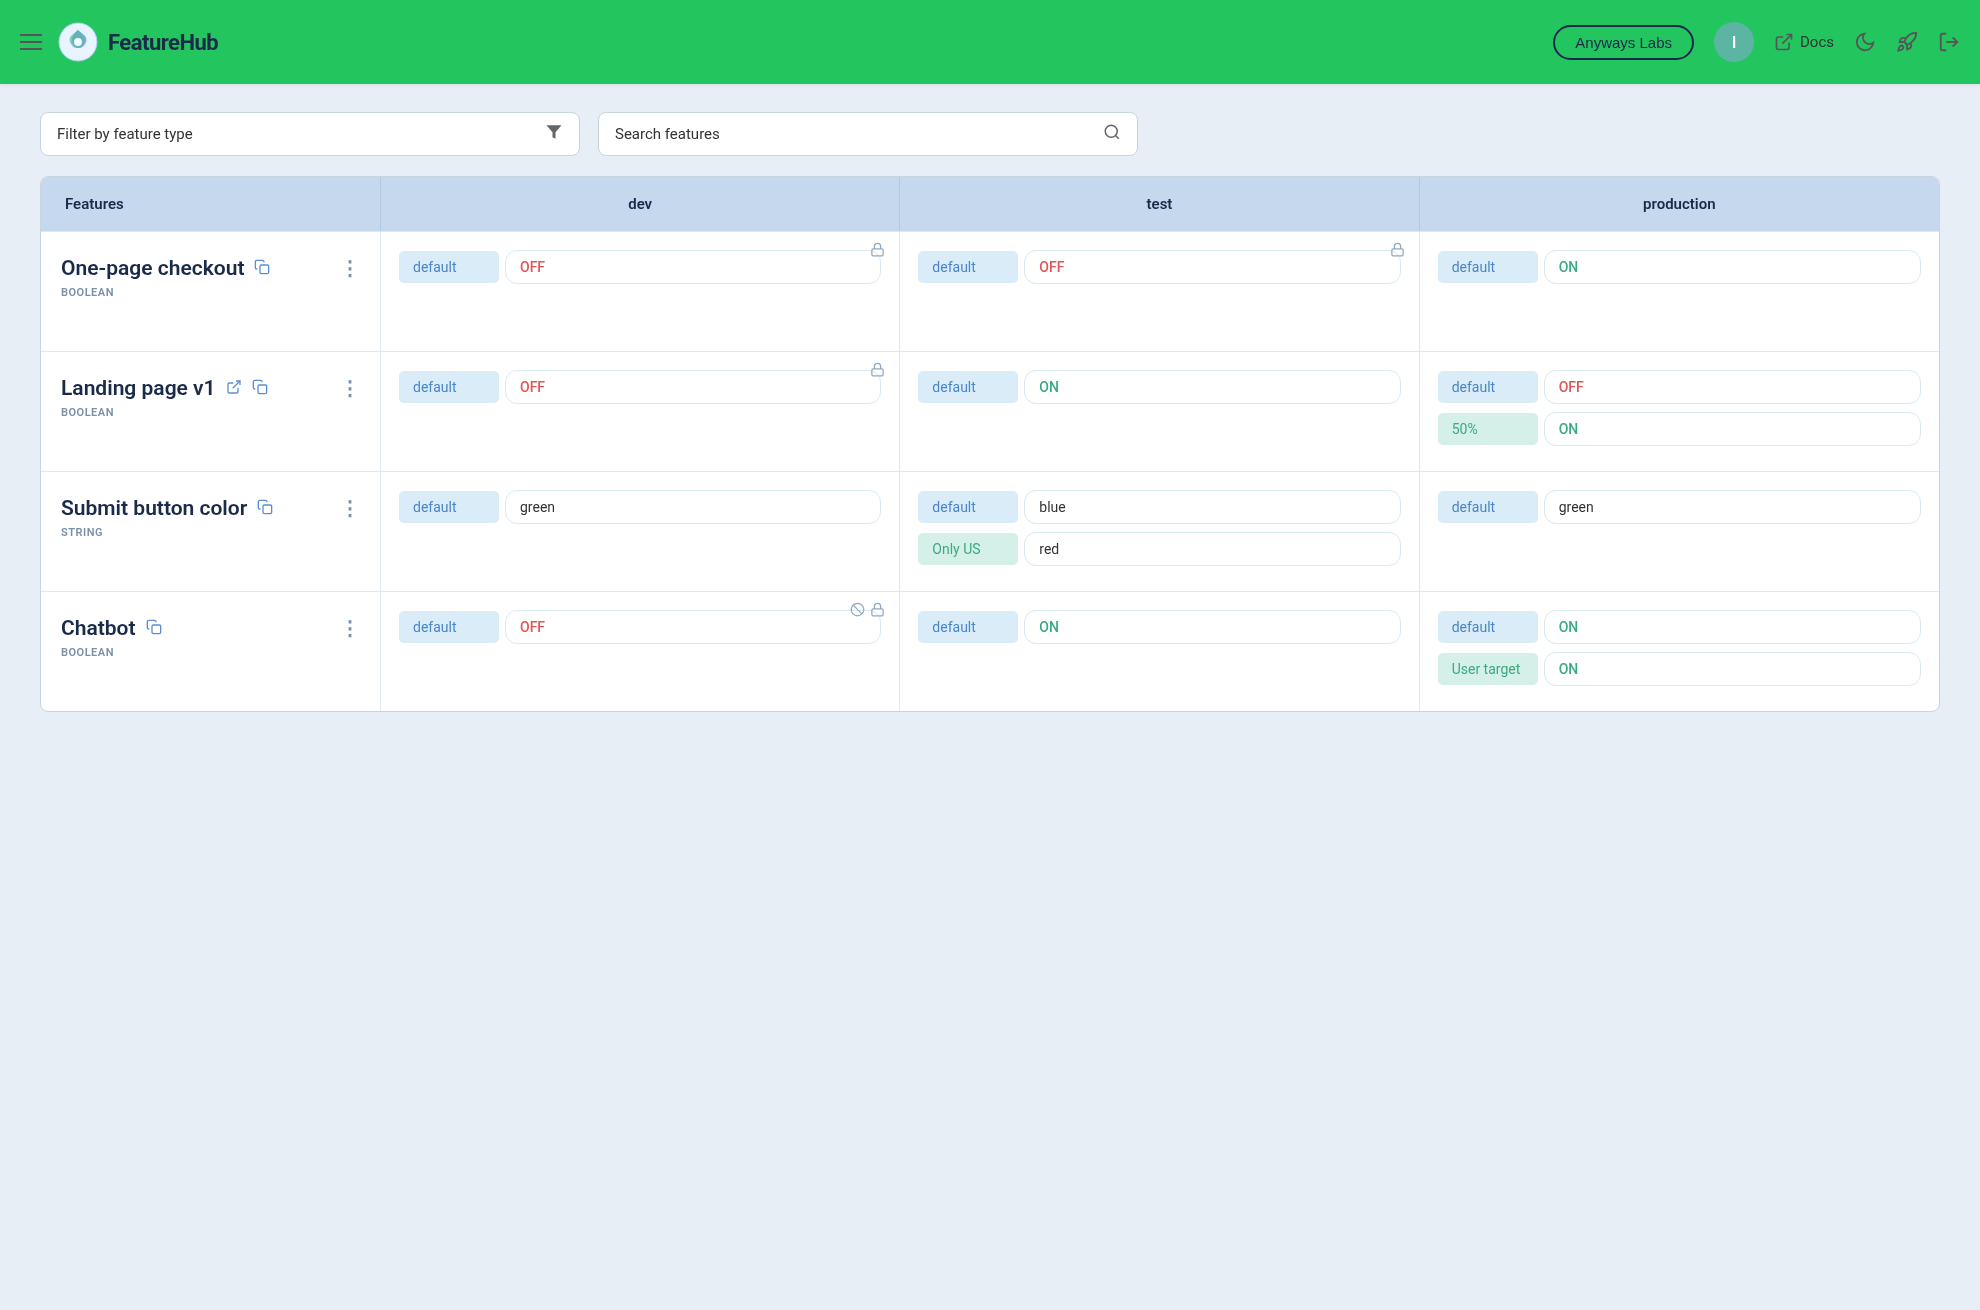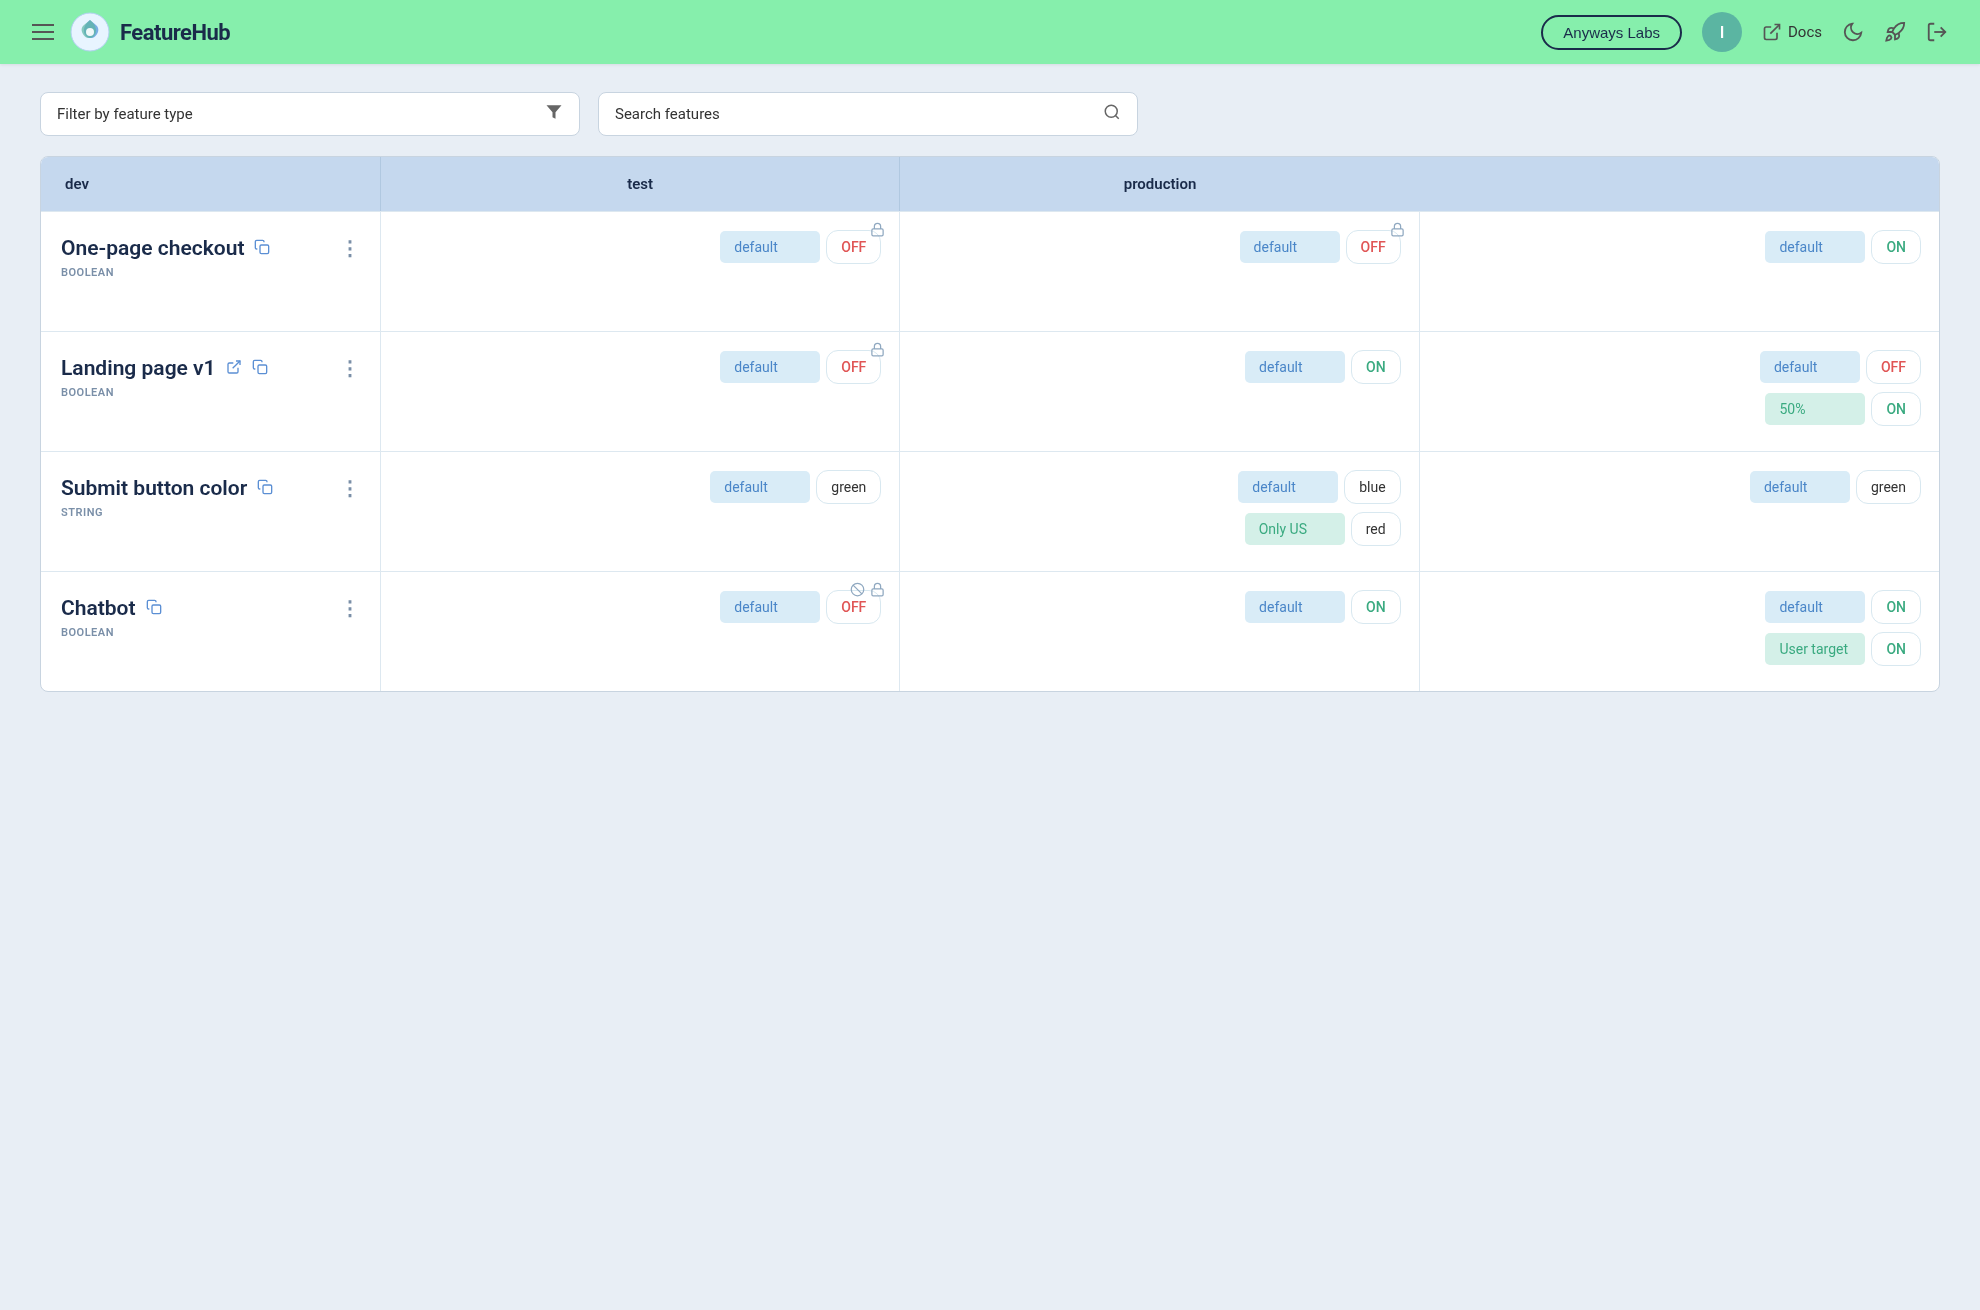--- a/index.html
+++ b/index.html
@@ -5,25 +5,25 @@
     * { box-sizing: border-box; margin: 0; padding: 0; }
     body {
       font-family: -apple-system, BlinkMacSystemFont, 'Segoe UI', Roboto, sans-serif;
       background: #e8eef5;
       min-height: 1310px;
       width: 1980px;
     }
 
     
     .header {
-      background: #86efac;
-      display: flex;
-      align-items: center;
-      padding: 0 32px;
-      height: 64px;
+      background: #22c55e;
+      display: flex;
+      align-items: center;
+      padding: 0 20px;
+      height: 84px;
       box-shadow: 0 1px 3px rgba(0,0,0,0.08);
     }
     .header-left {
       display: flex;
       align-items: center;
       gap: 16px;
     }
     .hamburger {
       cursor: pointer;
       display: flex;
@@ -219,21 +219,20 @@
 
     .env-cell {
       padding: 16px 18px;
       border-right: 1px solid #dde8f0;
       position: relative;
       display: flex;
       flex-direction: column;
       gap: 8px;
       justify-content: flex-start;
       padding-top: 18px;
-      align-items: flex-end;
     }
     .env-cell:last-child {
       border-right: none;
     }
 
     .lock-icon-top {
       position: absolute;
       top: 10px;
       right: 14px;
       color: #8fa8c0;
@@ -347,20 +346,21 @@
       <svg width="18" height="18" viewBox="0 0 24 24" fill="none" stroke="#666" stroke-width="2">
         <circle cx="11" cy="11" r="8"></circle>
         <line x1="21" y1="21" x2="16.65" y2="16.65"></line>
       </svg>
     </span>
   </div>
 </div>
 
 <div class="table-container">
   <div class="table-header">
+    <div class="table-header-cell">Features</div>
     <div class="table-header-cell">dev</div>
     <div class="table-header-cell">test</div>
     <div class="table-header-cell">production</div>
   </div>
 
   <div id="table-body">
       <div class="table-row">
         <div class="feature-cell">
           <div class="feature-cell-content">
             <div class="feature-name">One-page checkout<span class="icon-btn"><svg width="16" height="16" viewBox="0 0 24 24" fill="none" stroke="#5b8fd4" stroke-width="2">

